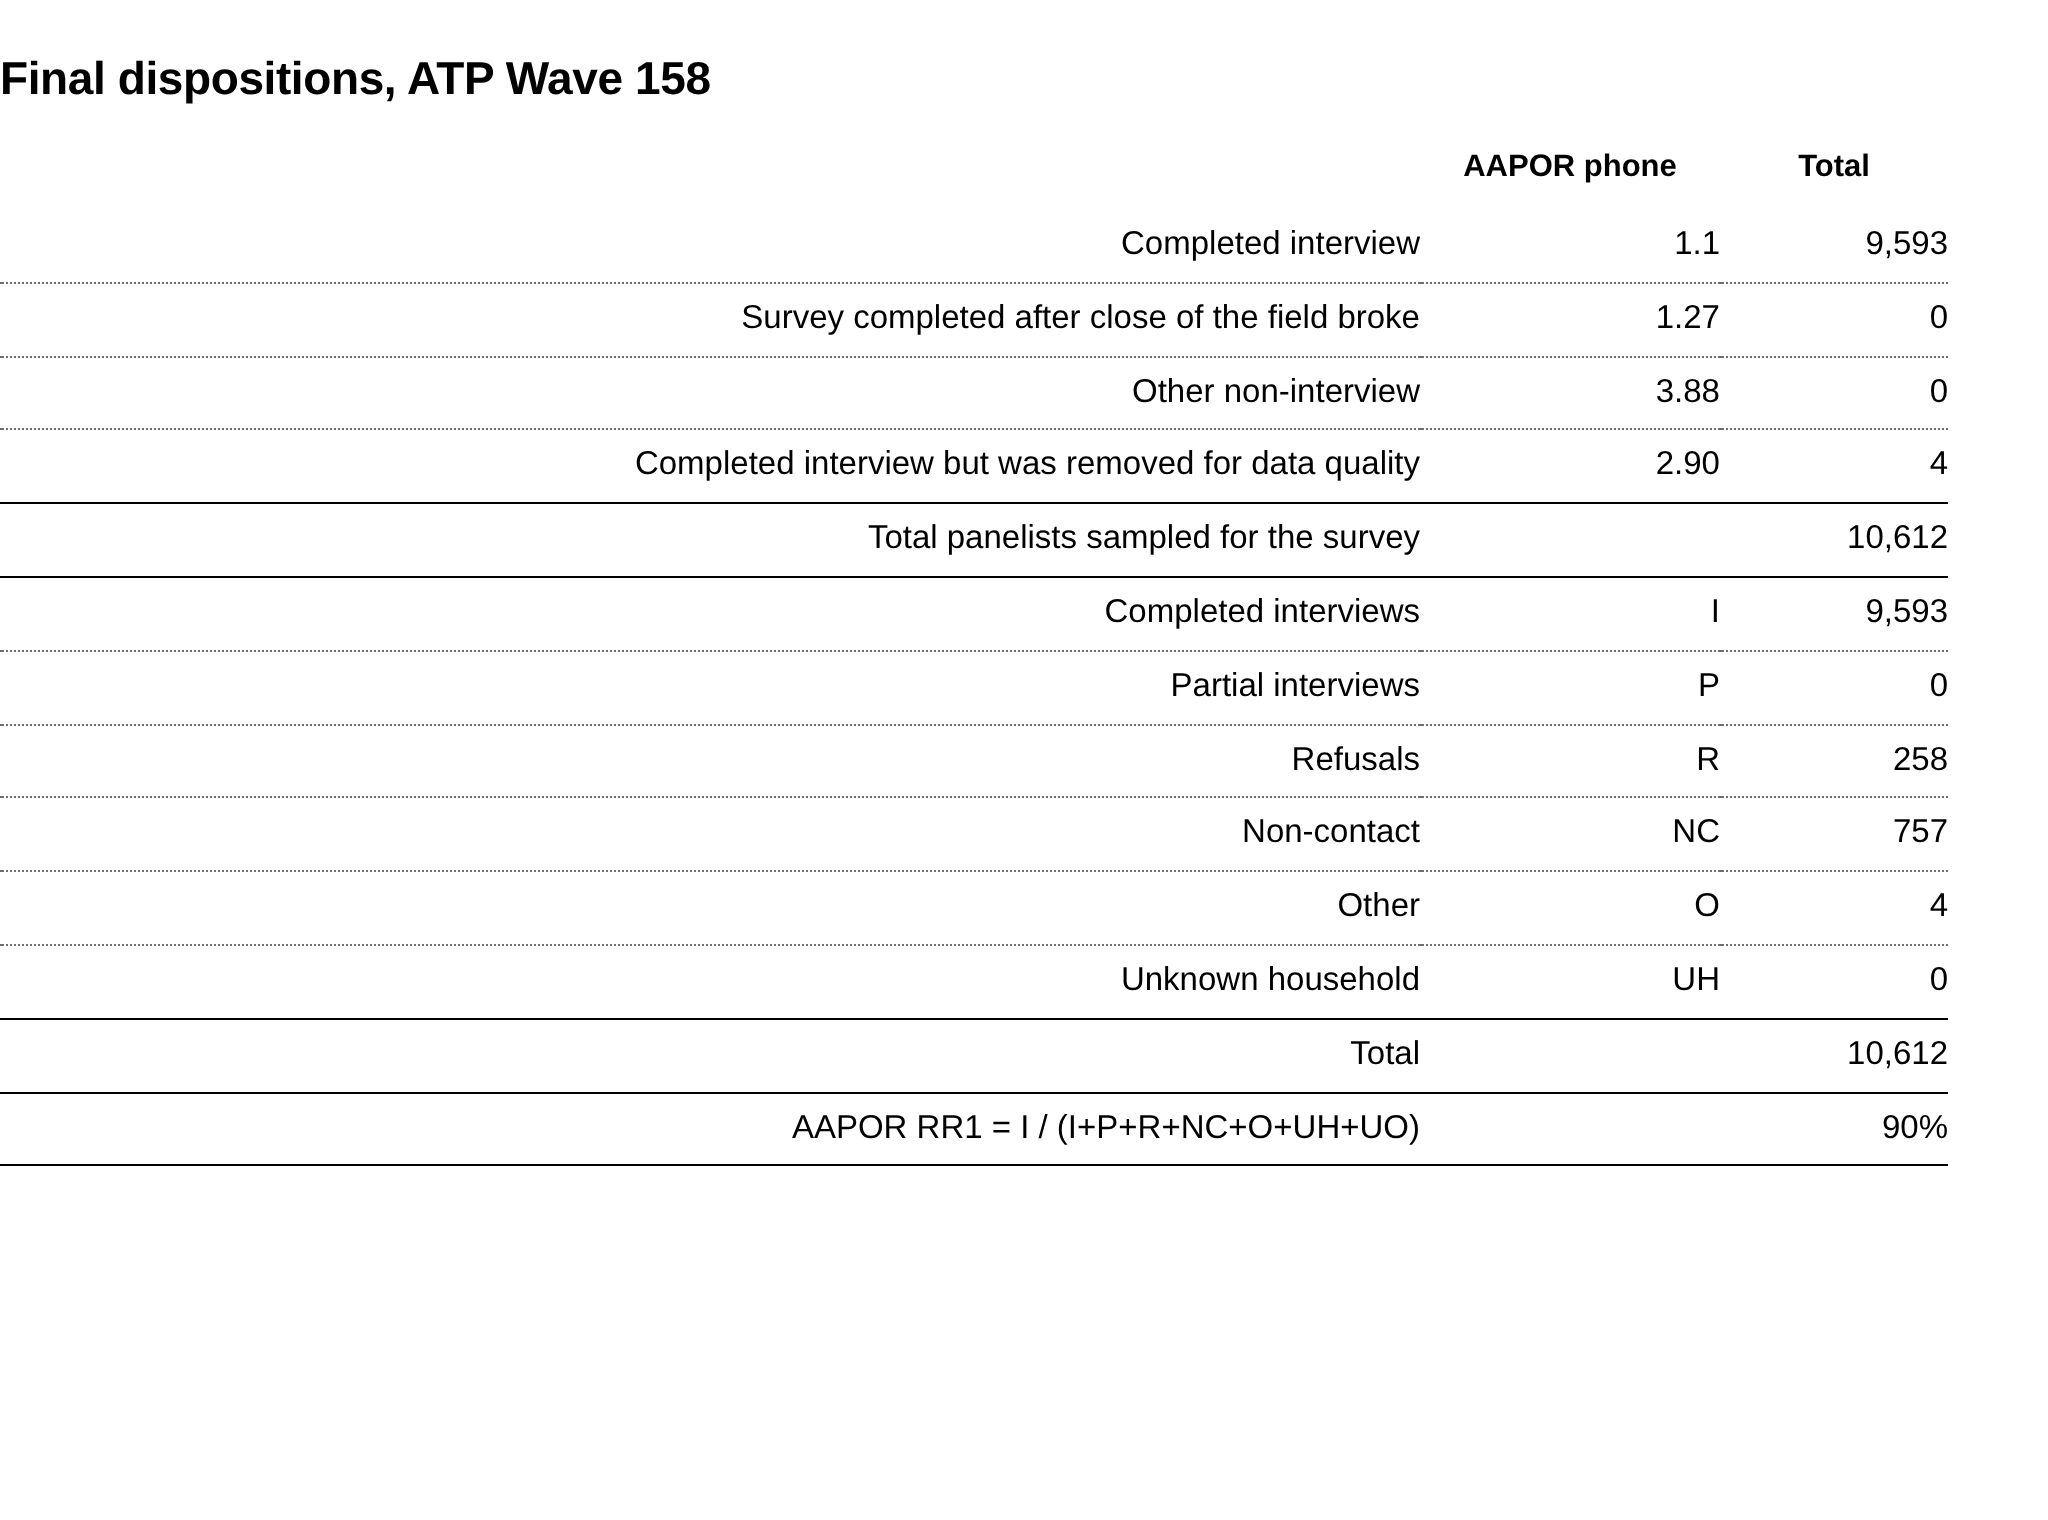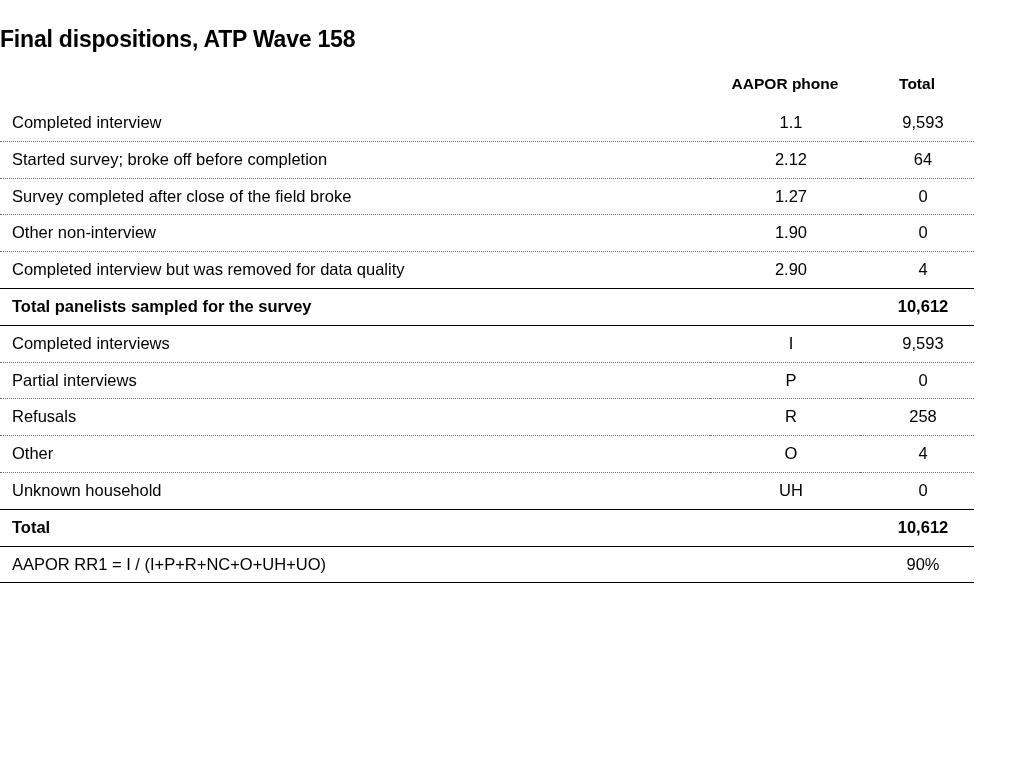--- a/index.html
+++ b/index.html
@@ -41,41 +41,42 @@
   table.disp th {
     font-size: 15.5px;
     font-weight: bold;
     text-align: center;
     padding: 0 0 12px 0;
     vertical-align: bottom;
   }
   table.disp th.label-head { text-align: left; }
 
   table.disp td {
-    padding: 8px 0 8px 12px;
+    padding: 8px 0 8px 0;
     vertical-align: middle;
     line-height: 1.2;
     white-space: nowrap;
     overflow: hidden;
     text-overflow: ellipsis;
+    text-align: right;
   }
   td.code, td.total { text-align: center; }
   td.total { padding-right: 6px; }
   td.code { padding-right: 2px; }
 
   tr.dotted td {
     border-bottom: 1px dotted #6f6f6f;
   }
   tr.solid-top td {
     border-top: 1px solid #000000;
   }
   tr.solid-bottom td {
     border-bottom: 1px solid #000000;
   }
-  tr.bold td { font-weight: bold; }
+  tr.bold td { font-weight: normal; }
 </style>
 </head>
 <body>
 
 <div class="page">
 
   <h1 class="title">Final dispositions, ATP Wave 158</h1>
 
   <table class="disp">
     <colgroup>
@@ -91,32 +92,27 @@
       </tr>
     </thead>
     <tbody>
 
       <tr class="dotted">
         <td class="label">Completed interview</td>
         <td class="code">1.1</td>
         <td class="total">9,593</td>
       </tr>
       <tr class="dotted">
-        <td class="label">Started survey; broke off before completion</td>
-        <td class="code">2.12</td>
-        <td class="total">64</td>
-      </tr>
-      <tr class="dotted">
         <td class="label">Survey completed after close of the field broke</td>
         <td class="code">1.27</td>
         <td class="total">0</td>
       </tr>
       <tr class="dotted">
         <td class="label">Other non-interview</td>
-        <td class="code">1.90</td>
+        <td class="code">3.88</td>
         <td class="total">0</td>
       </tr>
       <tr class="dotted">
         <td class="label">Completed interview but was removed for data quality</td>
         <td class="code">2.90</td>
         <td class="total">4</td>
       </tr>
 
       <tr class="bold solid-top solid-bottom">
         <td class="label">Total panelists sampled for the survey</td>
@@ -133,20 +129,25 @@
         <td class="label">Partial interviews</td>
         <td class="code">P</td>
         <td class="total">0</td>
       </tr>
       <tr class="dotted">
         <td class="label">Refusals</td>
         <td class="code">R</td>
         <td class="total">258</td>
       </tr>
       <tr class="dotted">
+        <td class="label">Non-contact</td>
+        <td class="code">NC</td>
+        <td class="total">757</td>
+      </tr>
+      <tr class="dotted">
         <td class="label">Other</td>
         <td class="code">O</td>
         <td class="total">4</td>
       </tr>
       <tr class="dotted">
         <td class="label">Unknown household</td>
         <td class="code">UH</td>
         <td class="total">0</td>
       </tr>
 

